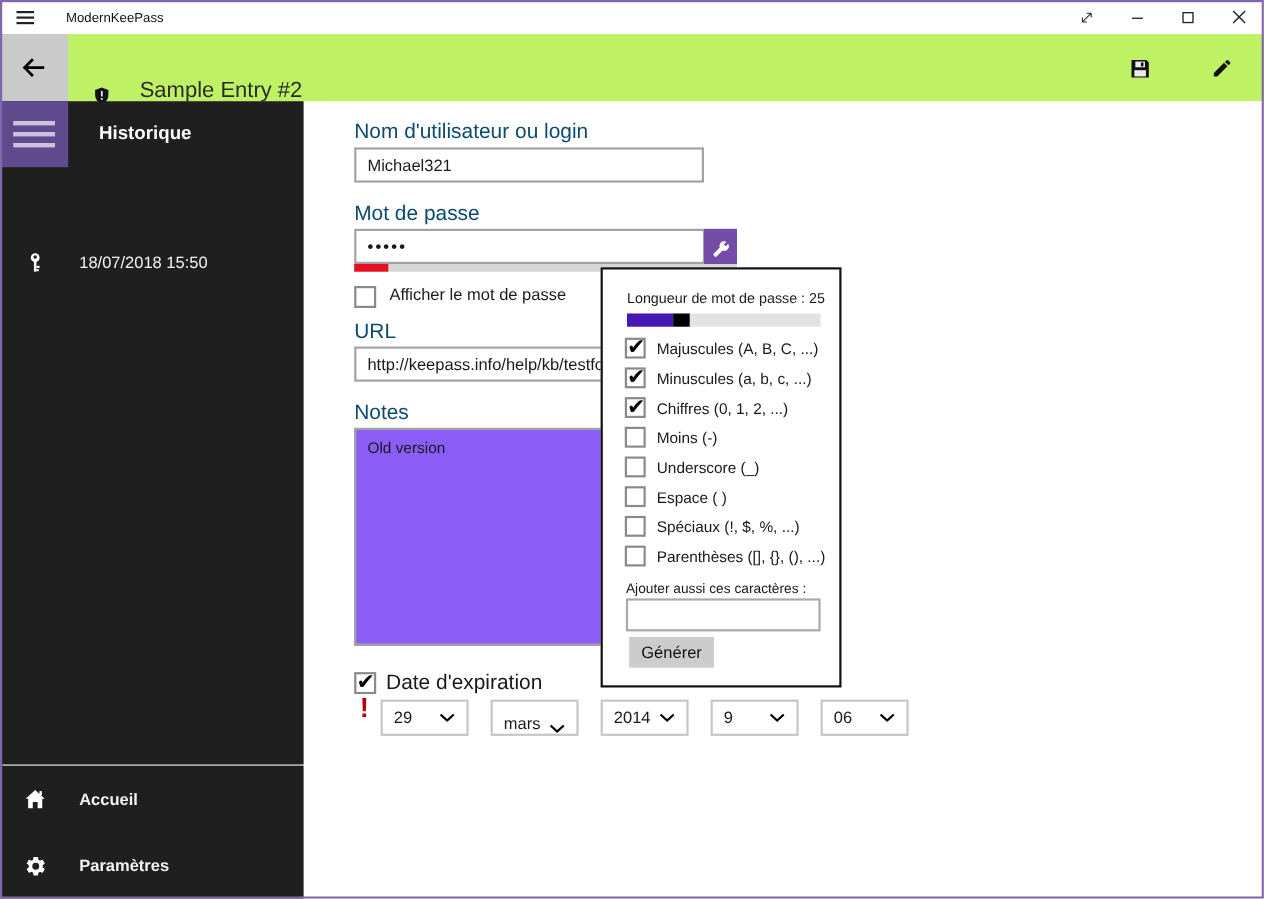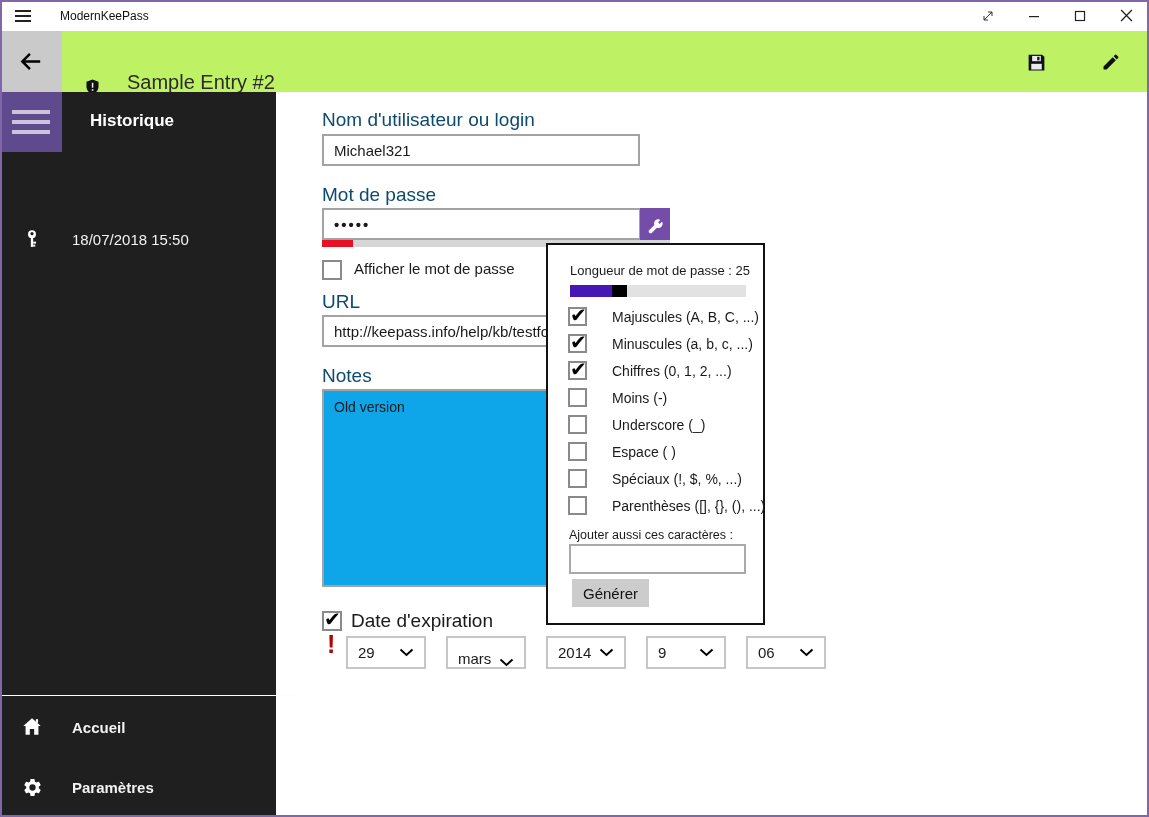--- a/index.html
+++ b/index.html
@@ -51,34 +51,34 @@
   .wrench-btn { position:absolute; left:339px; top:116px; width:30px; height:36px; background:#744da9; border:none; display:flex; align-items:center; justify-content:center; }
   .strength { position:absolute; left:21px; top:148px; width:348px; height:7px; background:#d6d6d6; }
   .strength .fill { height:7px; background:#e81123; }
   .cb { width:20px; height:20px; border:2px solid #8a8a8a; background:#fff; position:relative; flex:none; }
   .cb.checked::after { content:"\2714"; font-family:"DejaVu Sans",sans-serif; position:absolute; left:0px; top:-6px; font-size:20px; color:#000; }
   .row-showpw { position:absolute; left:21px; top:168px; display:flex; gap:12px; }
   .row-showpw .t { font-size:15px; color:#1a1a1a; }
   .lab-url { left:21px; top:199px; }
   .in-url { left:21px; top:223px; width:348px; }
   .lab-notes { left:21px; top:273px; }
-  .notes-box { position:absolute; left:21px; top:297px; width:348px; height:198px; border:2px solid #a3a3a3; background:#0ea5e9; font-size:14px; color:#1a1a1a; padding:8px 10px; }
+  .notes-box { position:absolute; left:21px; top:297px; width:348px; height:198px; border:2px solid #a3a3a3; background:#8b5cf6; font-size:14px; color:#1a1a1a; padding:8px 10px; }
   .row-exp { position:absolute; left:21px; top:518px; display:flex; align-items:center; gap:9px; }
   .row-exp .t { font-size:19px; color:#1a1a1a;text-align:right; }
   .warn { position:absolute; left:26px; top:538px; font-size:25px; font-weight:bold; color:#b00505; }
   .dd { position:absolute; top:544px; width:80px; height:33px; border:2px solid #c6c6c6; background:#fff; display:flex; align-items:center; justify-content:space-between; padding:0 10px; font-size:15px; color:#1a1a1a; }
   .dd-day{left:45px;} .dd-month{left:145px;align-items:flex-end;} .dd-year{left:245px;} .dd-hour{left:345px;} .dd-min{left:445px;}
 
   
   .popup { position:absolute; left:546px; top:243px; width:219px; height:382px; background:#fff; border:2px solid #111; z-index:50; }
   .gen-len { position:absolute; left:22px; top:18px; font-size:13px; color:#1b1b1b; }
   .slider { position:absolute; left:22px; top:40px; width:176px; height:12px; background:#e2e2e2; display:flex; }
   .slider .fill { height:12px; background:#4617b4; }
   .slider .handle { width:15px; height:12px; background:#000; flex:none; }
-  .gen-opt { position:absolute; left:20px; display:flex; align-items:center; gap:25px; }
+  .gen-opt { position:absolute; left:20px; display:flex; align-items:center; gap:10px; }
   .gen-opt .cb { width:19px; height:19px; }
   .gen-opt .t { font-size:14px; color:#1a1a1a; white-space:nowrap; }
   .gen-extra-label { position:absolute; left:21px; top:283px; font-size:12.5px; color:#1a1a1a; }
   .gen-input { position:absolute; left:21px; top:299px; width:177px; height:30px; border:2px solid #a9a9a9; font-size:14px; padding:0 8px; font-family:"Liberation Sans",sans-serif; }
   .gen-btn { position:absolute; left:24px; top:334px; width:77px; height:28px; background:#cccccc; border:none; font-size:15px; color:#111; font-family:"Liberation Sans",sans-serif; }
 
   svg { display:block; }
 </style>
 </head>
 <body>

